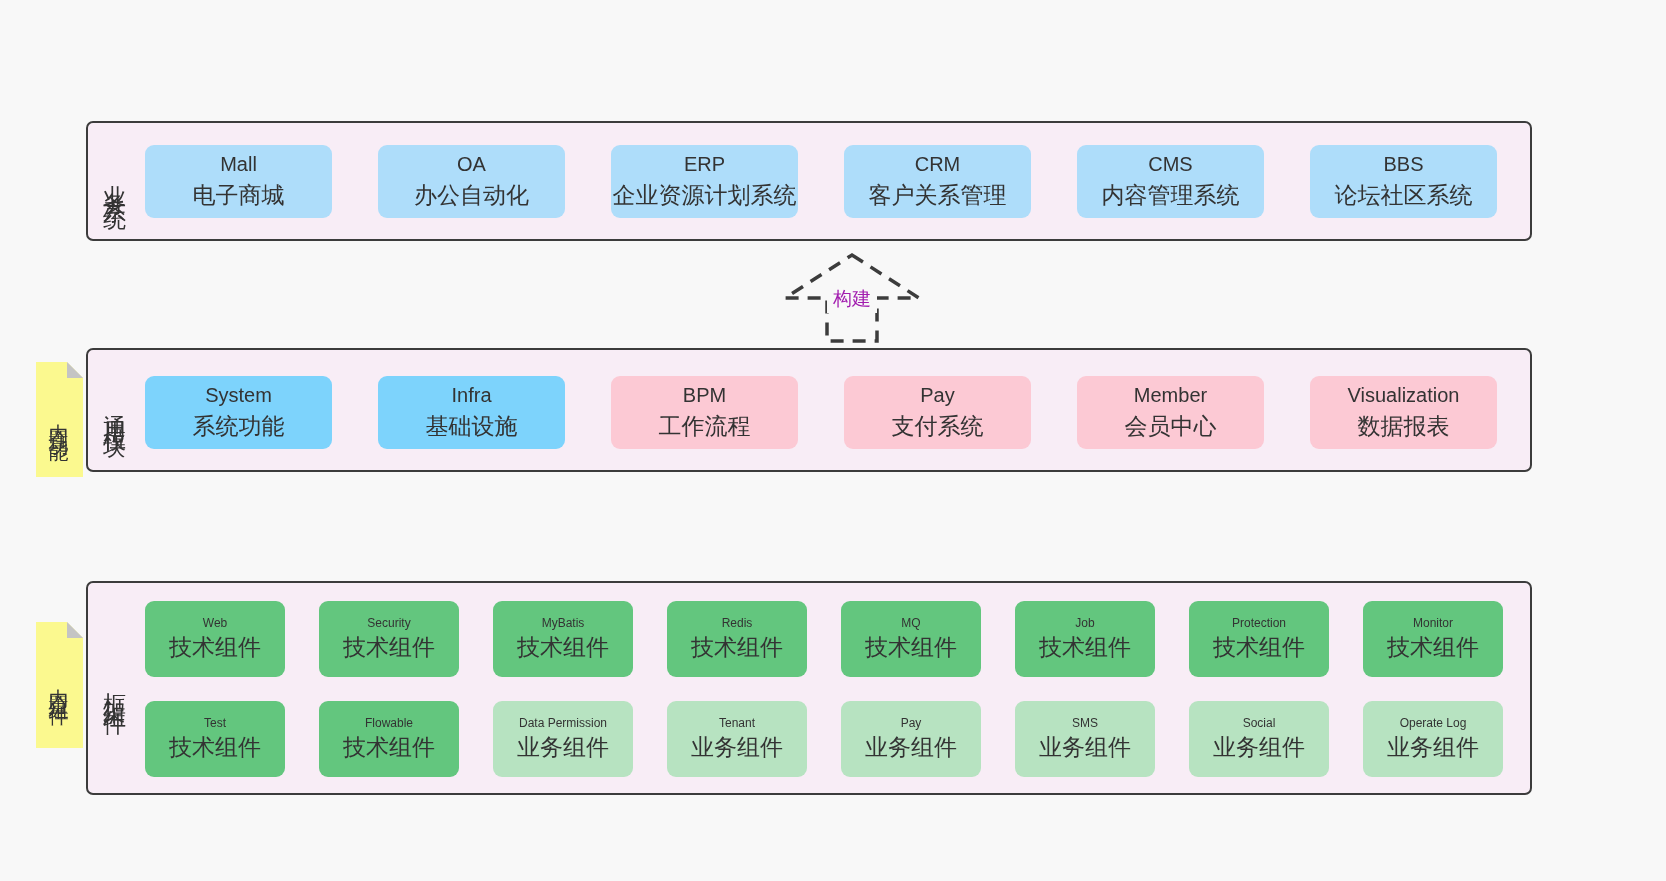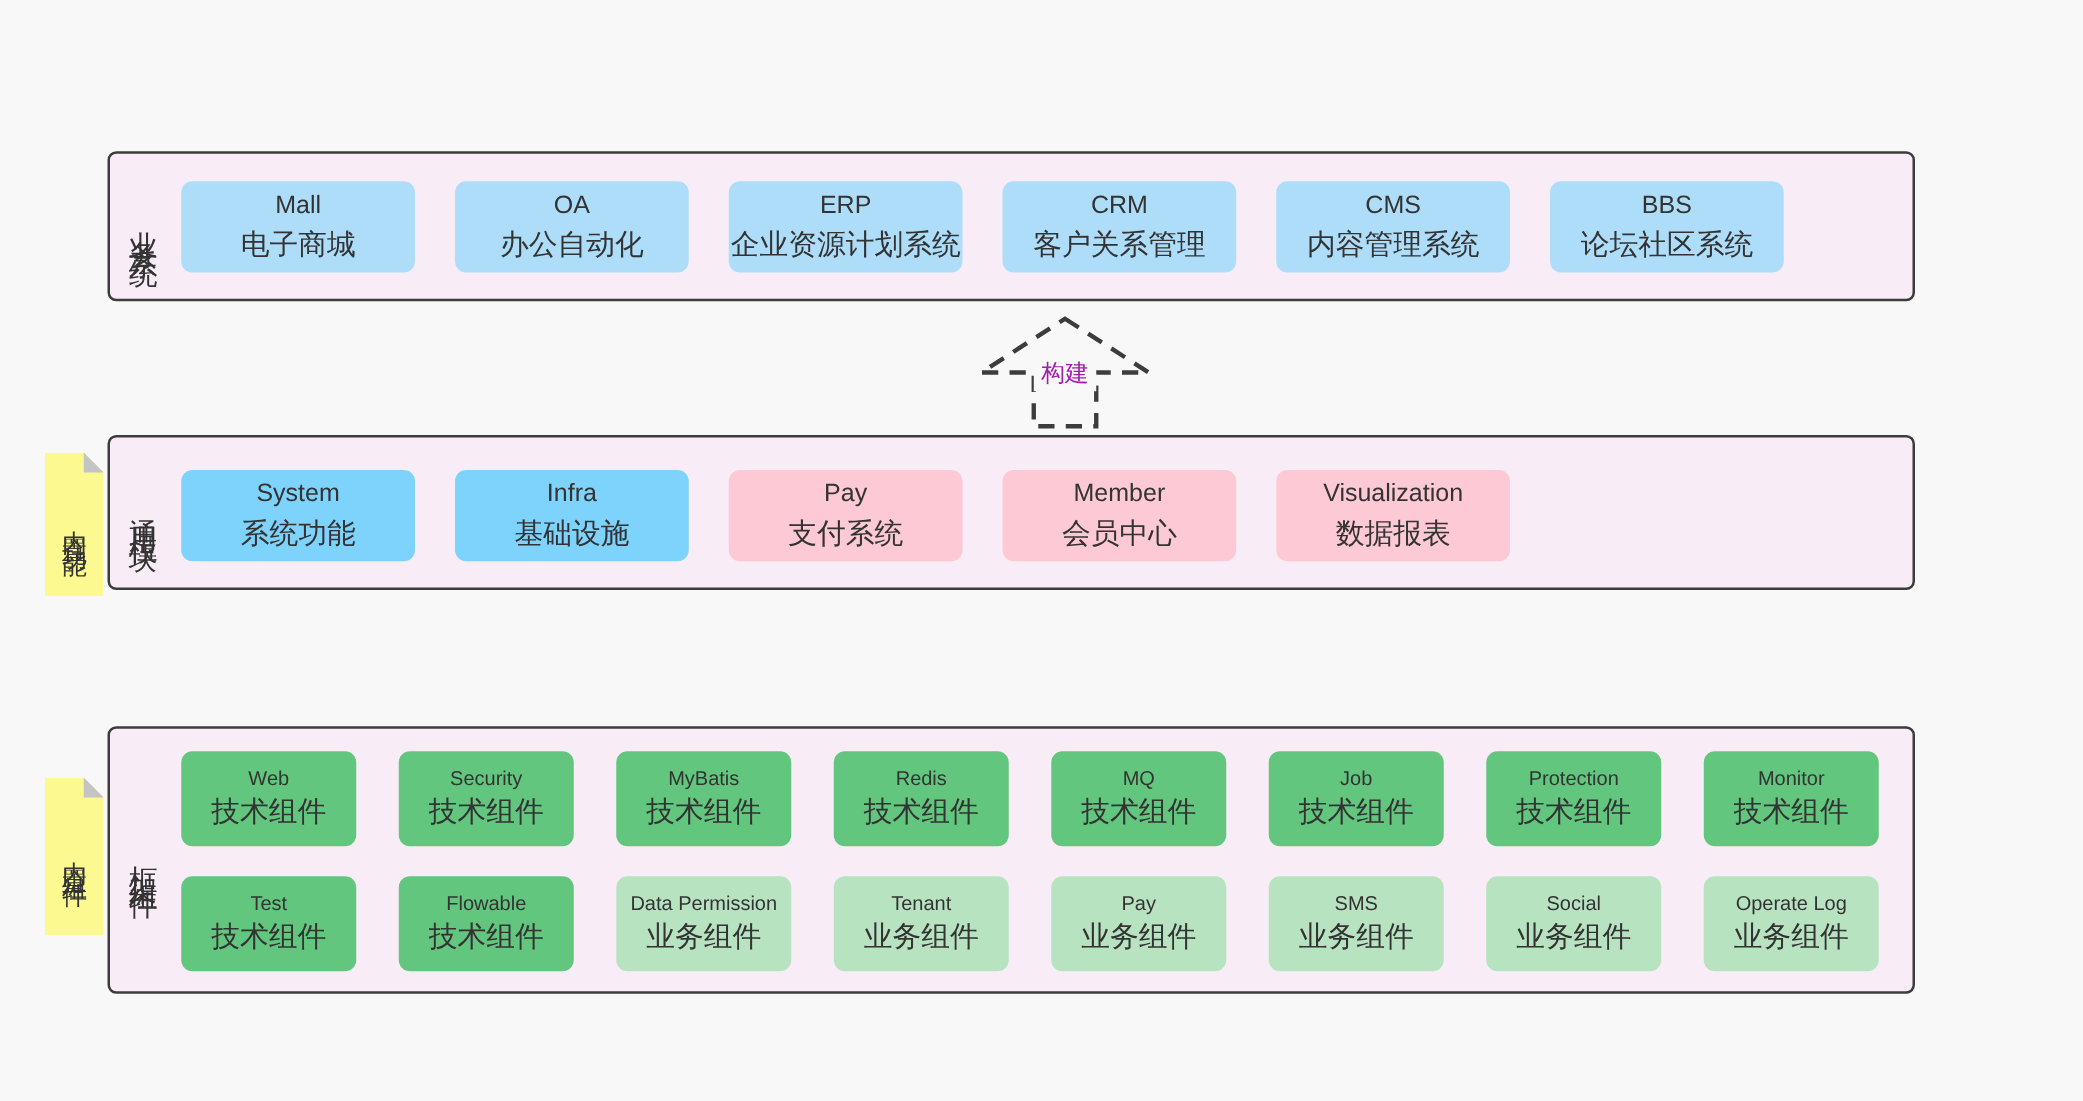--- a/index.html
+++ b/index.html
@@ -10,25 +10,25 @@
   .side-label{position:absolute;left:12px;top:50%;transform:translateY(-50%);
     writing-mode:vertical-rl;text-orientation:upright;letter-spacing:7px;
     font-size:23px;color:#333;white-space:nowrap;}
 
   .box-row{position:absolute;display:flex;}
   .box{border-radius:9px;display:flex;flex-direction:column;align-items:center;justify-content:center;
     text-align:center;color:#333;box-sizing:border-box;}
   .box .en{font-size:20px;line-height:1.45;}
   .box .cn{font-size:23px;line-height:1.45;}
 
-  .row-big{gap:32px;}
+  .row-big{gap:46px;}
   .box-big{width:187px;height:73px;}
   .row-small{gap:34px;}
   .box-small{width:140px;height:76px;}
-  .box-small .en{font-size:16px;line-height:1.35;}
+  .box-small .en{font-size:12px;line-height:1.35;}
   .box-small .cn{font-size:23px;line-height:1.35;}
 
   .blue{background:#aeddfa;}
   .red{background:#7dd3fc;}
   .pink{background:#fcc9d4;}
   .green{background:#63c67e;}
   .lightgreen{background:#b7e3c1;}
 
   .sticky{position:absolute;width:47px;background:#fbf98f;
     clip-path:polygon(0 0,calc(100% - 16px) 0,100% 16px,100% 100%,0 100%);
@@ -95,20 +95,24 @@
   <div class="box-row row-big" style="left:145px;top:376px;">
     <div class="box box-big red">
       <span class="en">System</span>
       <span class="cn">系统功能</span>
     </div>
     <div class="box box-big red">
       <span class="en">Infra</span>
       <span class="cn">基础设施</span>
     </div>
     <div class="box box-big pink">
+      <span class="en">BPM</span>
+      <span class="cn">工作流程</span>
+    </div>
+    <div class="box box-big pink">
       <span class="en">Pay</span>
       <span class="cn">支付系统</span>
     </div>
     <div class="box box-big pink">
       <span class="en">Member</span>
       <span class="cn">会员中心</span>
     </div>
     <div class="box box-big pink">
       <span class="en">Visualization</span>
       <span class="cn">数据报表</span>

